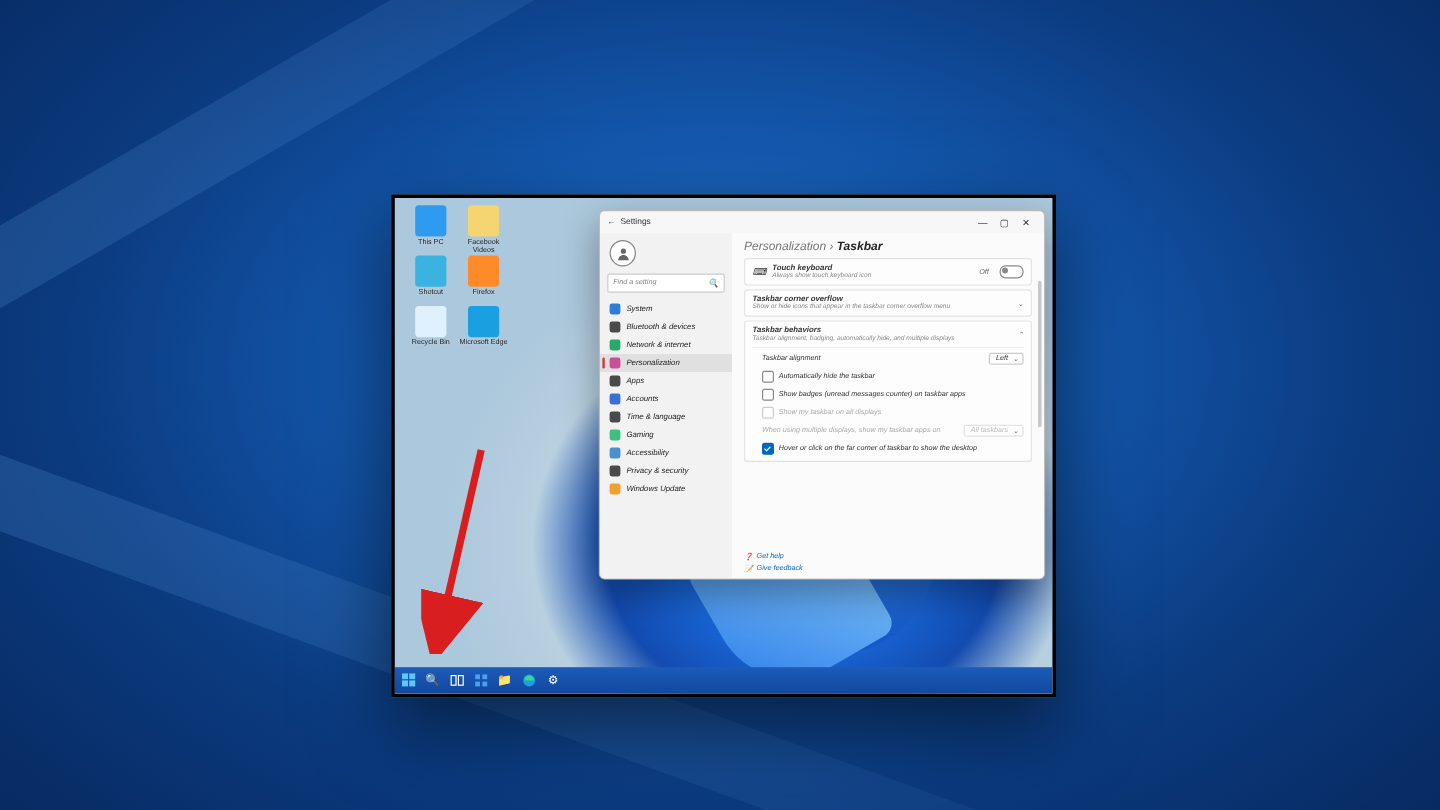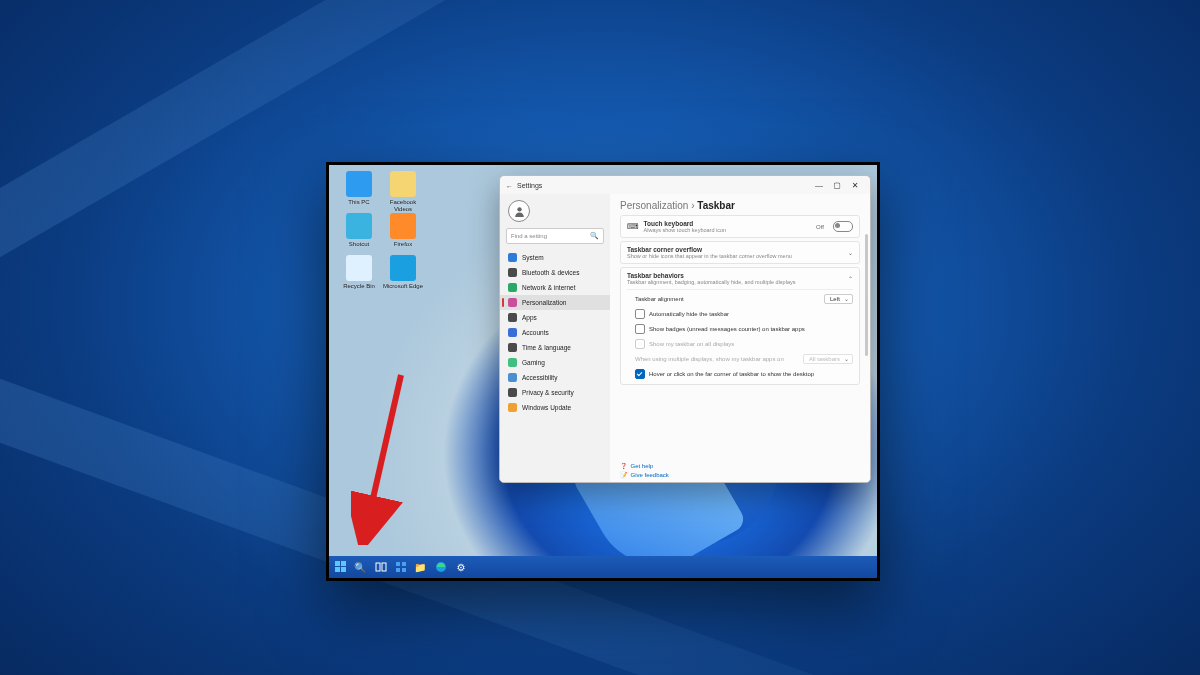--- a/index.html
+++ b/index.html
@@ -18,21 +18,21 @@
   .desktop-icon .dicon{width:26px;height:26px;margin:0 auto 2px;border-radius:3px;display:flex;align-items:center;justify-content:center;}
   .lbl-sh{text-shadow:0 0 2px #cde;}
   
   .taskbar{position:absolute;left:0;right:0;bottom:0;height:22px;background:linear-gradient(#1c5bb8,#1248a0);display:flex;align-items:center;padding:0 4px;gap:4px;}
   .tb-icon{width:16px;height:16px;display:flex;align-items:center;justify-content:center;border-radius:2px;}
   
   .settings-window{position:absolute;left:170px;top:10px;width:370px;height:306px;background:#f7f7f7;border:1px solid #bbb;border-radius:5px;box-shadow:0 12px 30px rgba(0,0,0,.35);display:flex;flex-direction:column;overflow:hidden;}
   .titlebar{height:18px;display:flex;align-items:center;padding:0 6px;font-size:7px;color:#333;}
   .titlebar .spacer{flex:1;}
   .tb-btn{width:18px;height:14px;display:flex;align-items:center;justify-content:center;font-size:8px;color:#333;}
-  .win-body{flex:1;display:flex;min-height:0;}
+  .win-body{flex:1;display:flex;min-height:0;font-style:italic;}
   .sidebar{width:110px;background:#f2f2f2;display:flex;flex-direction:column;padding:4px 0;}
   .user-row{display:flex;align-items:center;gap:5px;padding:2px 8px 6px;}
   .avatar{width:20px;height:20px;border-radius:50%;background:#fff;border:1px solid #888;display:flex;align-items:center;justify-content:center;}
   .search-box{margin:0 6px 6px;height:14px;background:#fff;border:1px solid #ccc;border-radius:2px;display:flex;align-items:center;padding:0 4px;font-size:6px;color:#888;}
   .search-box .sicon{margin-left:auto;font-size:7px;color:#666;}
   .nav-list{display:flex;flex-direction:column;}
   .nav-item{display:flex;align-items:center;gap:5px;padding:3px 8px;font-size:6.5px;color:#222;position:relative;}
   .nav-item.selected{background:#e0e0e0;}
   .nav-item.selected::before{content:"";position:absolute;left:2px;top:3px;bottom:3px;width:2px;background:#d03a3a;border-radius:1px;}
   .nav-icon{width:9px;height:9px;border-radius:2px;flex:none;}

